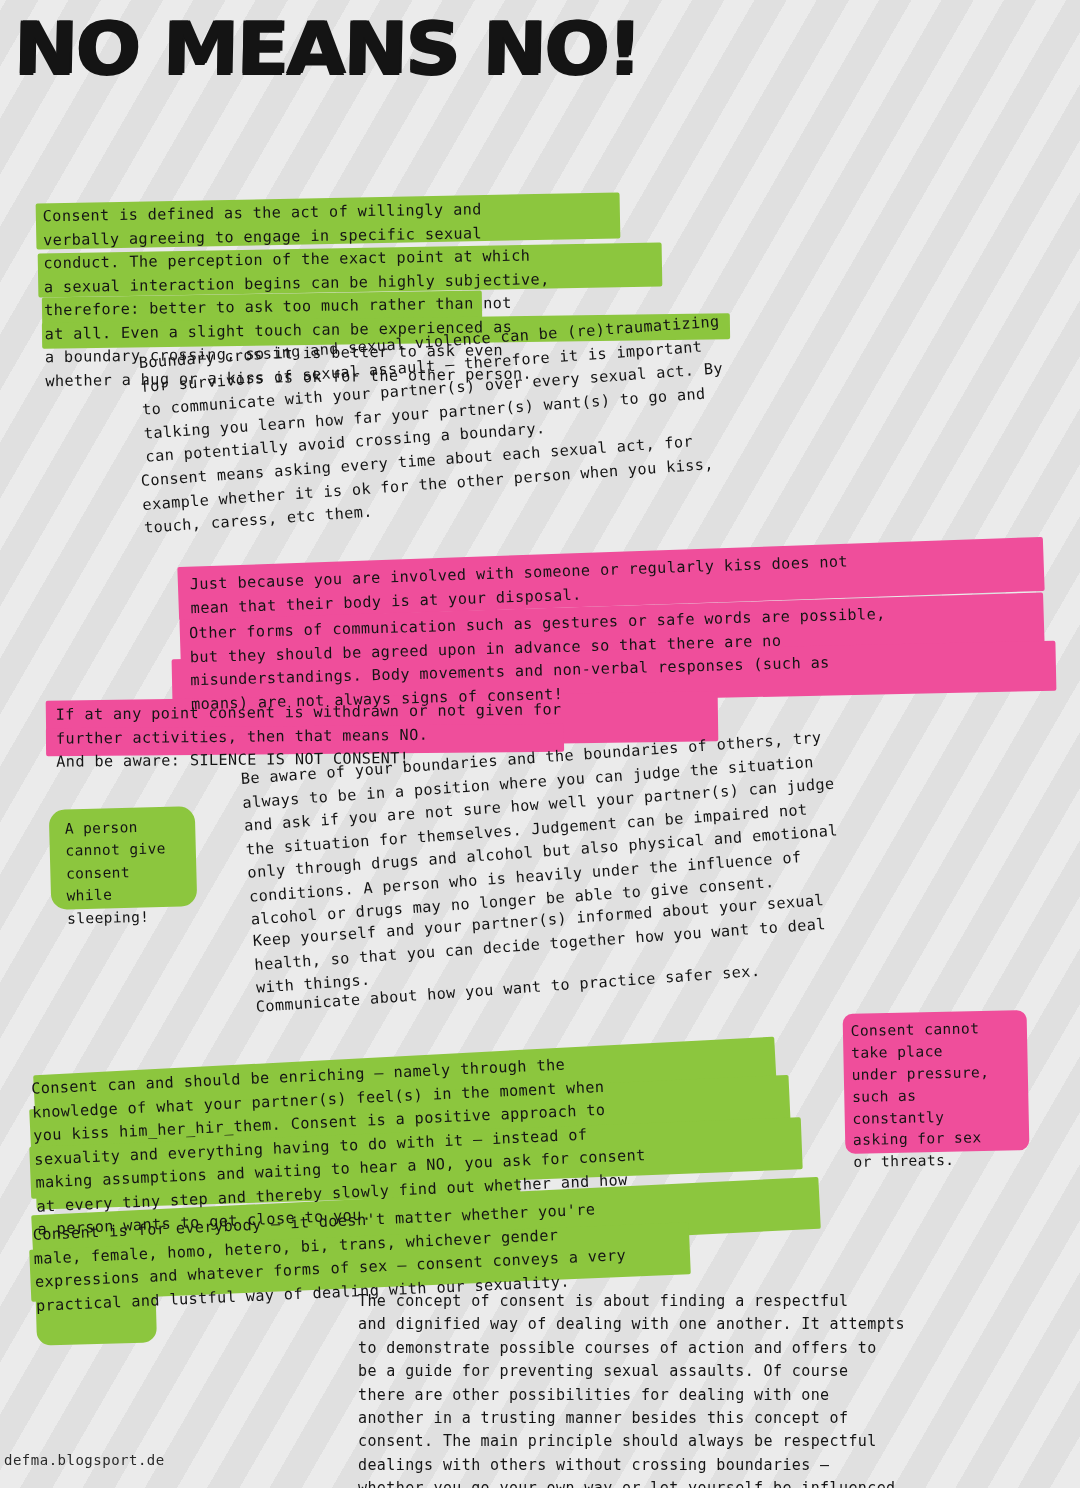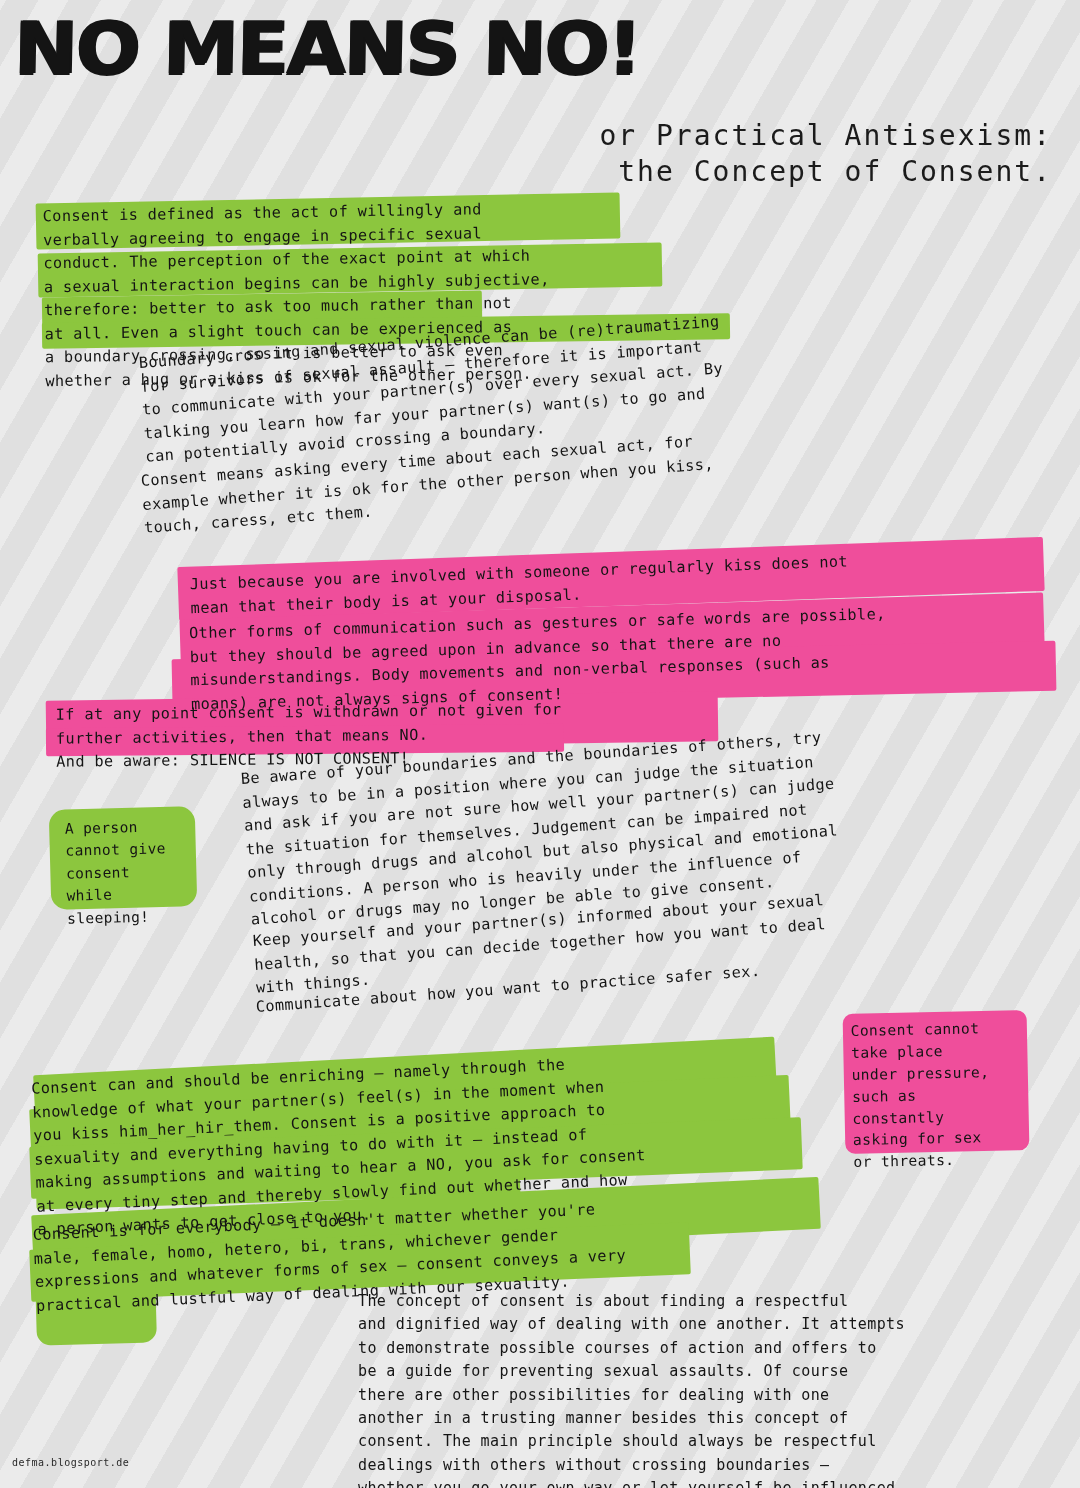--- a/index.html
+++ b/index.html
@@ -72,36 +72,34 @@
   .band {
     position: absolute;
     border-radius: 2px;
     z-index: 0;
   }
   .band.g { background: #8cc63e; }
   .band.p { background: #ef4e9b; }
   .ontop { position: absolute; z-index: 2; }
   .footer {
     position: absolute;
-    left: 12px;
+    left: 4px;
     bottom: 20px;
     font-family: "DejaVu Sans Mono", monospace;
-    font-size: 10px;
+    font-size: 14px;
     color: #2a2a2a;
     letter-spacing: 0.5px;
   }
 </style>
 </head>
 <body>
 
 <div id="poster">
 
   <div class="title-main">NO MEANS NO!</div>
-  <div class="title-sub">or Practical Antisexism:
-the Concept of Consent.</div>
 
   <div class="band g" style="left:36px; top:198px; width:584px; height:46px; transform:rotate(-1.1deg);"></div>
   <div class="band g" style="left:38px; top:248px; width:624px; height:44px; transform:rotate(-1.0deg);"></div>
   <div class="band g" style="left:42px; top:294px; width:440px; height:28px; transform:rotate(-0.9deg);"></div>
   <div class="band g" style="left:42px; top:318px; width:688px; height:26px; transform:rotate(-0.8deg);"></div>
   <div class="para ontop" style="left:44px; top:200px; width:660px; transform:rotate(-0.9deg);">Consent is defined as the act of willingly and
 verbally agreeing to engage in specific sexual
 conduct. The perception of the exact point at which
 a sexual interaction begins can be highly subjective,
 therefore: better to ask too much rather than not

